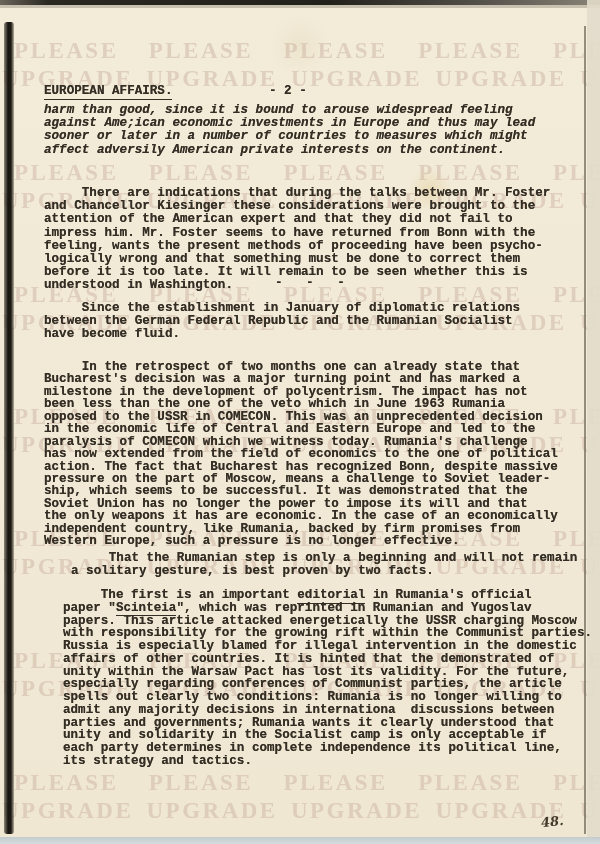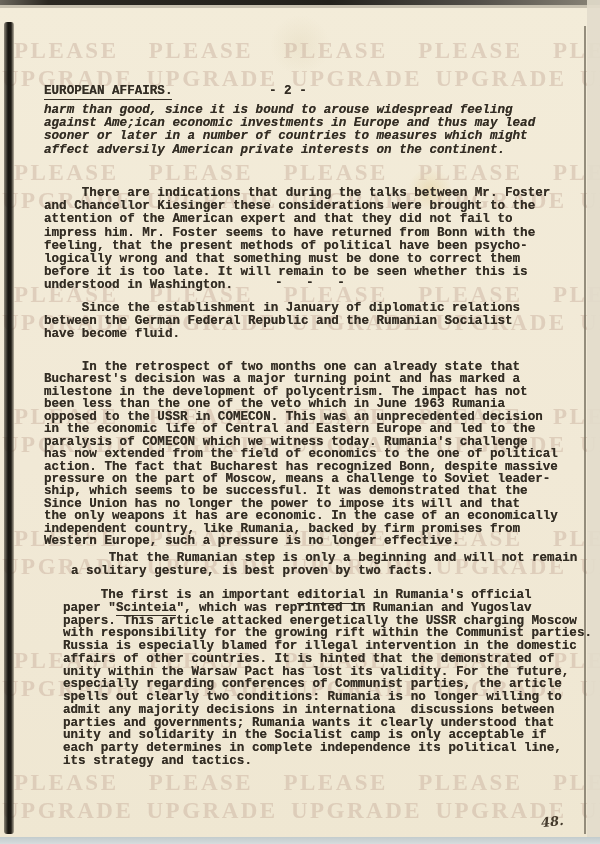--- a/index.html
+++ b/index.html
@@ -116,21 +116,21 @@
       <div class="tline">harm than good, since it is bound to arouse widespread feeling</div>
       <div class="tline">against Ame;ican economic investments in Europe and thus may lead</div>
       <div class="tline">sooner or later in a number of countries to measures which might</div>
       <div class="tline">affect adversily American private interests on the continent.</div>
     </div>
     <div class="tblock" id="para-2">
       <div class="tline">     There are indications that during the talks between Mr. Foster</div>
       <div class="tline">and Chancellor Kiesinger these considerations were brought to the</div>
       <div class="tline">attention of the American expert and that they did not fail to</div>
       <div class="tline">impress him. Mr. Foster seems to have returned from Bonn with the</div>
-      <div class="tline">feeling, that the present methods of political have been psycho-</div>
+      <div class="tline">feeling, wants the present methods of proceeding have been psycho-</div>
       <div class="tline">logically wrong and that something must be done to correct them</div>
       <div class="tline">before it is too late. It will remain to be seen whether this is</div>
       <div class="tline">understood in Washington.</div>
     </div>
     <div class="tblock" id="para-3">
       <div class="tline">     Since the establishment in January of diplomatic relations</div>
       <div class="tline">between the German Federal Republic and the Rumanian Socialist</div>
       <div class="tline">have become fluid.</div>
     </div>
     <div class="tblock" id="para-4">
@@ -138,21 +138,21 @@
       <div class="tline">Bucharest's decision was a major turning point and has marked a</div>
       <div class="tline">milestone in the development of polycentrism. The impact has not</div>
       <div class="tline">been less than the one of the veto which in June 1963 Rumania</div>
       <div class="tline">opposed to the USSR in COMECON. This was an unprecedented decision</div>
       <div class="tline">in the economic life of Central and Eastern Europe and led to the</div>
       <div class="tline">paralysis of COMECON which we witness today. Rumania's challenge</div>
       <div class="tline">has now extended from the field of economics to the one of political</div>
       <div class="tline">action. The fact that Bucharest has recognized Bonn, despite massive</div>
       <div class="tline">pressure on the part of Moscow, means a challenge to Soviet leader-</div>
       <div class="tline">ship, which seems to be successful. It was demonstrated that the</div>
-      <div class="tline">Since Union has no longer the power to impose its will and that</div>
+      <div class="tline">Soviet Union has no longer the power to impose its will and that</div>
       <div class="tline">the only weapons it has are economic. In the case of an economically</div>
       <div class="tline">independent country, like Rumania, backed by firm promises from</div>
       <div class="tline">Western Europe, such a pressure is no longer effective.</div>
     </div>
     <div class="tblock" id="para-5">
       <div class="tline">     That the Rumanian step is only a beginning and will not remain</div>
       <div class="tline">a solitary gesture, is best proven by two facts.</div>
     </div>
     <div class="tblock" id="para-6">
       <div class="tline"><span>     The first is an important </span><span class="u">editorial</span><span> in Rumania's official</span></div>

